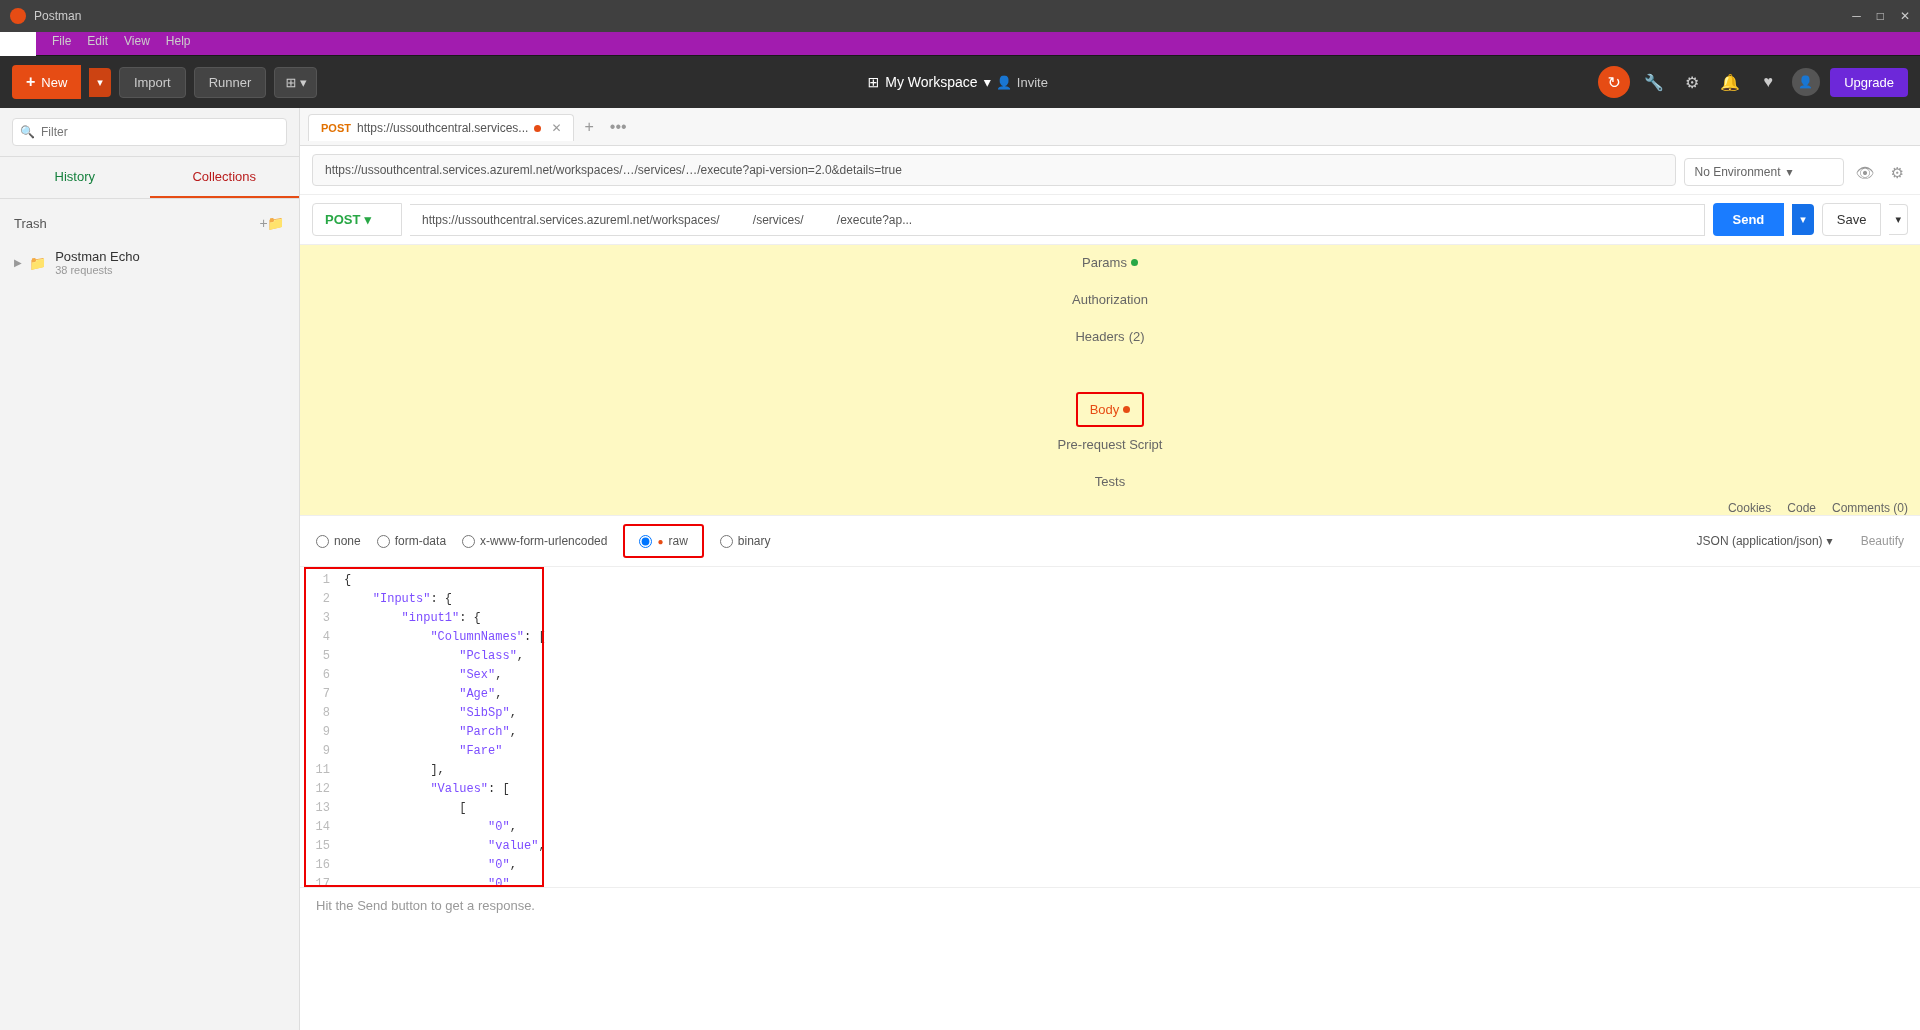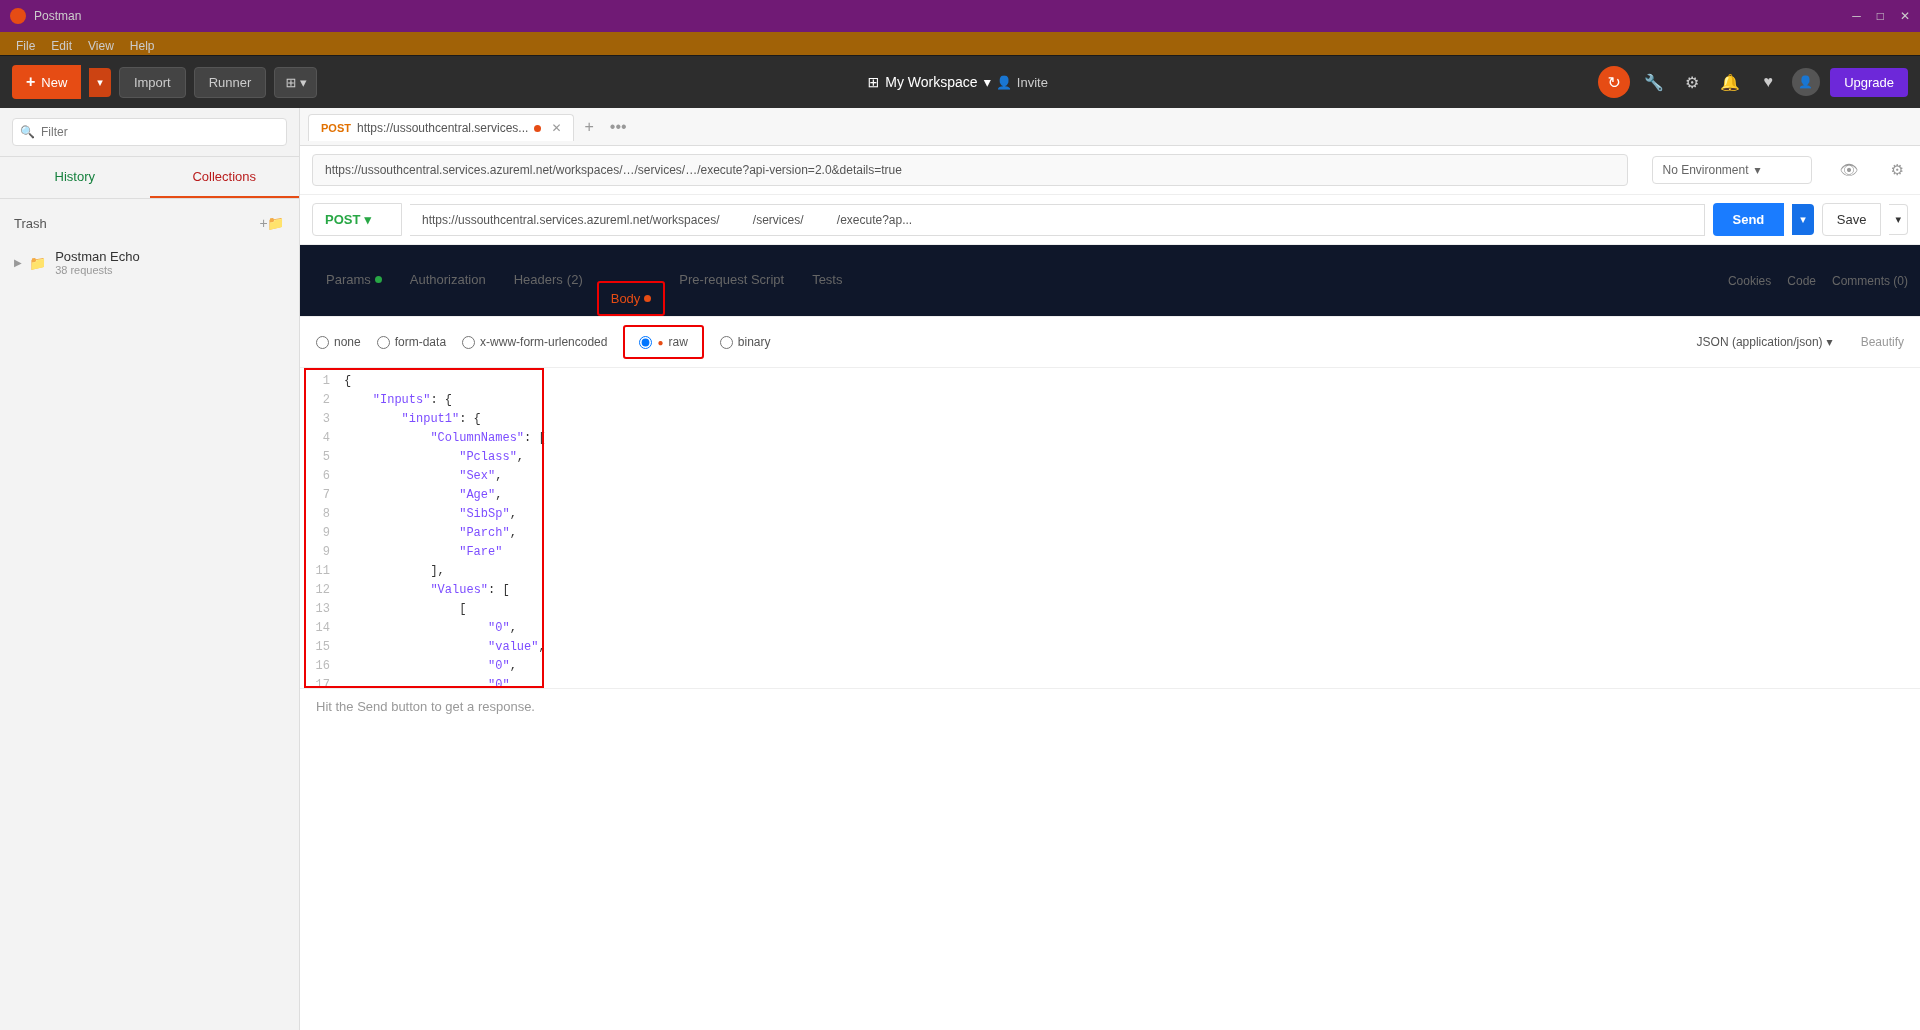--- a/index.html
+++ b/index.html
@@ -1,40 +1,41 @@
 <!DOCTYPE html>
 <html><head>
   <meta charset="utf-8">
   <style>
     * { box-sizing: border-box; margin: 0; padding: 0; }
     body { font-family: -apple-system, BlinkMacSystemFont, 'Segoe UI', sans-serif; font-size: 13px; background: #fff; overflow: hidden; }
 
     
     .titlebar {
-      background: #701a75;
+      background: #404040;
       height: 32px;
       display: flex;
       align-items: center;
       padding: 12px 10px;
       color: #fff;
       font-size: 12px;
       user-select: none;
     }
     .titlebar-icon { width: 16px; height: 16px; background: #e64c14; border-radius: 50%; margin-right: 8px; }
     .titlebar-title { flex: 1; }
     .titlebar-controls { display: flex; gap: 8px; }
 
     
     .menubar {
-      background: #a16207;
+      background: #a21caf;
       height: 24px;
       display: flex;
-      align-items: flex-end;
+      align-items: flex-start;
       padding: 0 8px;
       border-bottom: 1px solid #1a1a1a;
+      margin-left: 36px;
     }
     .menu-item {
       color: #ccc;
       font-size: 12px;
       padding: 2px 8px;
       cursor: pointer;
       border-radius: 3px;
     }
 
     
@@ -293,25 +294,25 @@
       font-size: 16px;
       cursor: pointer;
       background: none;
       border: none;
       padding: 4px 6px;
     }
 
     
     .url-bar {
       display: flex;
-      align-items: center;
+      align-items: flex-end;
       padding: 8px 12px;
       background: #fff;
       border-bottom: 1px solid #eee;
-      gap: 24px;
+      gap: 8px;
     }
     .url-display {
       flex: 1;
       padding: 8px 12px;
       border: 1px solid #ddd;
       border-radius: 4px;
       background: #f9f9f9;
       font-size: 12px;
       color: #555;
       overflow: hidden;
@@ -411,23 +412,24 @@
       padding: 8px 6px;
       font-size: 11px;
       cursor: pointer;
     }
 
     
     .req-tabs {
       display: flex;
       align-items: center;
       padding: 0 12px;
-      background: #0f172a;
+      background: #fef9c3;
       border-bottom: 1px solid #eee;
       gap: 0;
+      flex-direction: column;
     }
     .req-tab {
       padding: 10px 14px;
       font-size: 13px;
       color: #666;
       cursor: pointer;
       border-bottom: 2px solid transparent;
       display: flex;
       align-items: center;
       gap: 4px;

